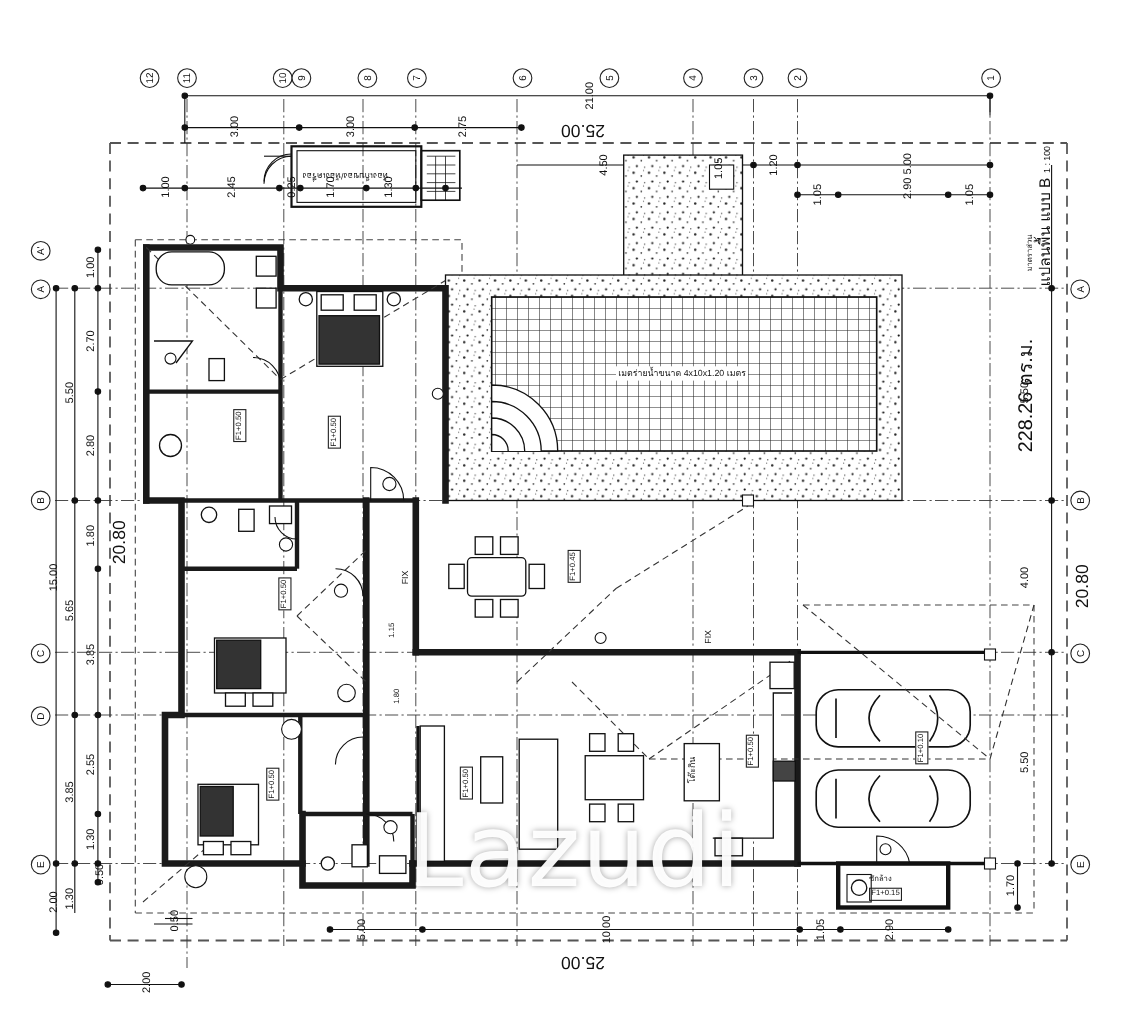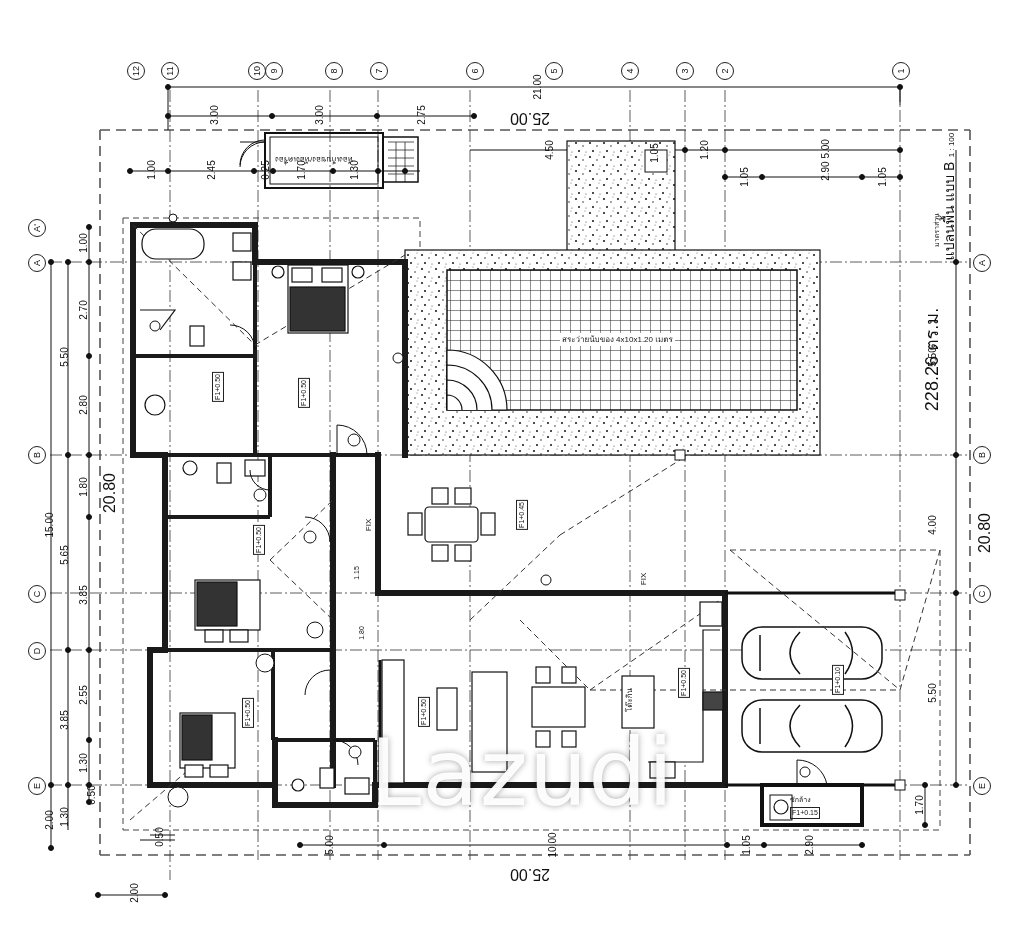--- a/index.html
+++ b/index.html
@@ -397,21 +397,21 @@
   <span class="lbl rot" style="left:540px;top:840px;">10.00</span>
   <span class="lbl rot" style="left:737px;top:840px;">1.05</span>
   <span class="lbl rot" style="left:800px;top:840px;">2.90</span>
   <span class="lbl rot180 big" style="left:510px;top:866px;">25.00</span>
   <span class="lbl rot" style="left:125px;top:888px;">2.00</span>
 
   <span class="lbl rot" style="left:350px;top:568px;font-size:7px;">1.15</span>
   <span class="lbl rot" style="left:355px;top:628px;font-size:7px;">1.80</span>
 </div>
 
-<span class="pool-label" style="left:560px;top:333px;">สระว่ายน้บของ 4x10x1.20 เมตร</span>
+<span class="pool-label" style="left:560px;top:333px;">เมตร่ายน้ำขนาด 4x10x1.20 เมตร</span>
 
 <span class="lbl rot180" style="left:275px;top:154px;font-size:8px;">ห้องเก็บของ/ห้องเครื่อง</span>
 
 <span class="tag" style="left:212px;top:372px;">F1+0.50</span>
 <span class="tag" style="left:298px;top:378px;">F1+0.50</span>
 <span class="tag" style="left:516px;top:500px;">F1+0.45</span>
 <span class="tag" style="left:253px;top:525px;">F1+0.50</span>
 <span class="tag" style="left:242px;top:698px;">F1+0.50</span>
 <span class="tag" style="left:418px;top:697px;">F1+0.50</span>
 <span class="tag" style="left:678px;top:668px;">F1+0.50</span>

